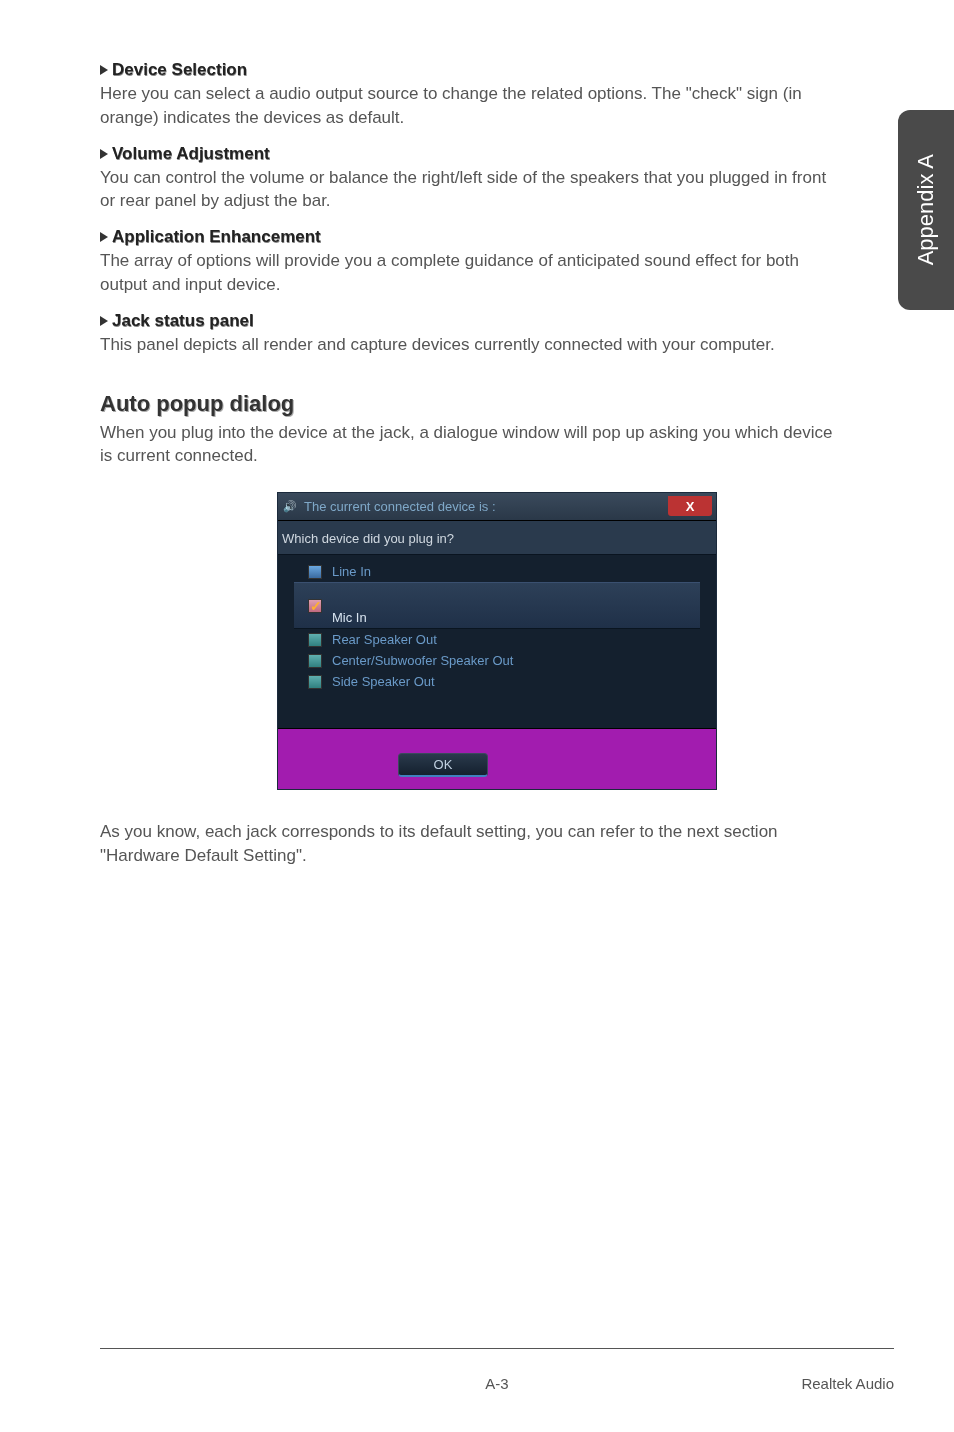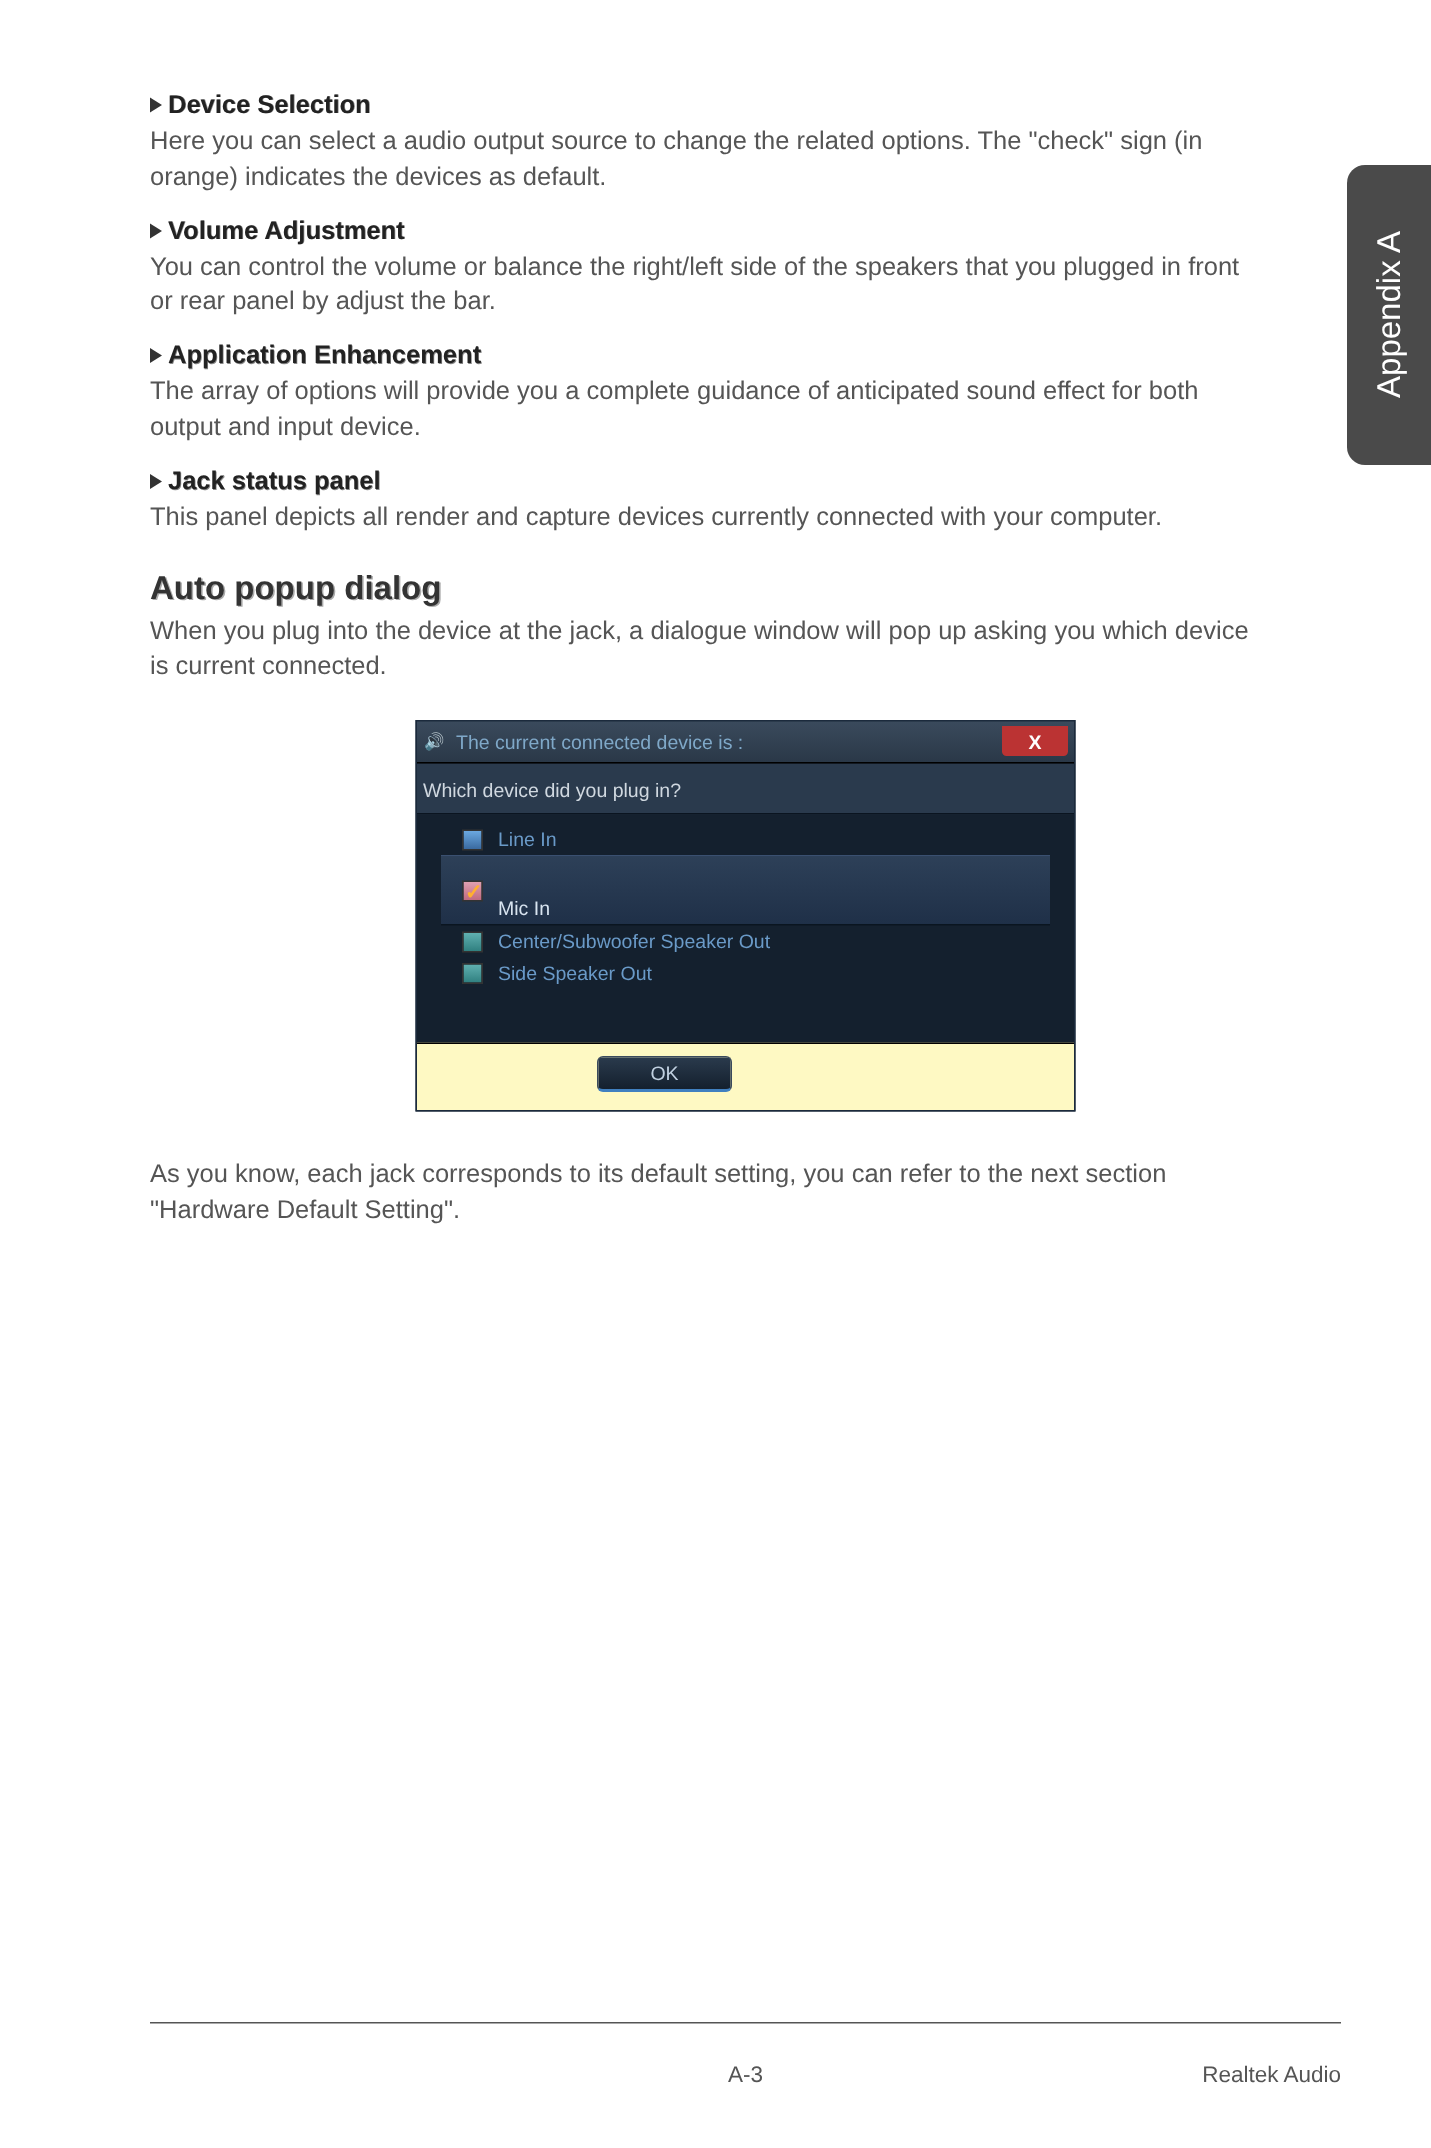--- a/index.html
+++ b/index.html
@@ -55,21 +55,21 @@
     color: #555;
     line-height: 1.4;
     margin-top: 2px;
     max-width: 740px;
   }
   .h2 {
     font-size: 22px;
     font-weight: bold;
     color: #333;
     text-shadow: 1px 1px 0 #aaa;
-    margin-top: 22px;
+    margin-top: 34px;
     margin-bottom: 4px;
   }
   .dialog-wrap {
     display: flex;
     justify-content: center;
     margin-top: 24px;
     margin-bottom: 30px;
   }
   .dialog {
     width: 440px;
@@ -143,22 +143,22 @@
   .check {
     position: absolute;
     left: 1px; top: -2px;
     color: #ffb030;
     font-size: 14px;
     font-weight: bold;
   }
   .device-label { color: #6a9ac8; font-size: 13px; }
   .device-row.selected .device-label { color: #d8e4f0; margin-top: 24px; }
   .dialog-footer {
-    padding: 8px 0 12px 120px;
-    background: #fef9c3;
+    padding: 24px 0 12px 120px;
+    background: #a21caf;
     border-top: 1px solid #000;
   }
   .ok-btn {
     width: 90px; height: 24px;
     background: linear-gradient(#2a3a4c, #14202e);
     border: 1px solid #3a4a5c;
     border-radius: 4px;
     color: #c0d0e0;
     font-size: 13px;
     display: flex;
@@ -229,20 +229,24 @@
           <span class="device-label">Line In</span>
         </div>
         <div class="device-row selected">
           <span class="jack-box jack-pink">
               <span class="check">✓</span>
             </span>
           <span class="device-label">Mic In</span>
         </div>
         <div class="device-row">
           <span class="jack-box jack-teal"></span>
+          <span class="device-label">Rear Speaker Out</span>
+        </div>
+        <div class="device-row">
+          <span class="jack-box jack-teal"></span>
           <span class="device-label">Center/Subwoofer Speaker Out</span>
         </div>
         <div class="device-row">
           <span class="jack-box jack-teal"></span>
           <span class="device-label">Side Speaker Out</span>
         </div>
         <div style="height:30px"></div>
       </div>
       <div class="dialog-footer">
         <div class="ok-btn">OK</div>

